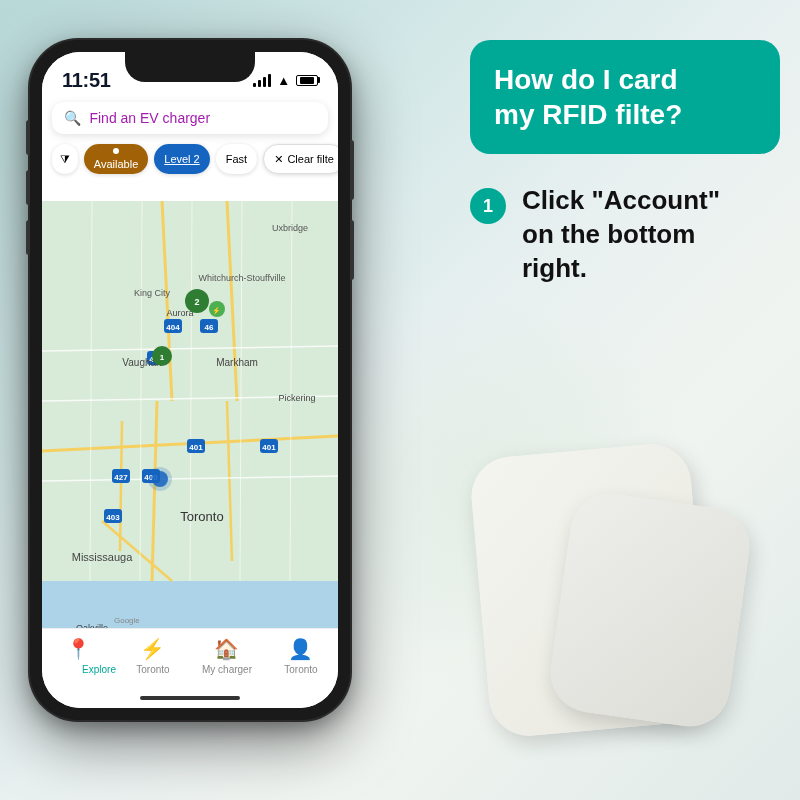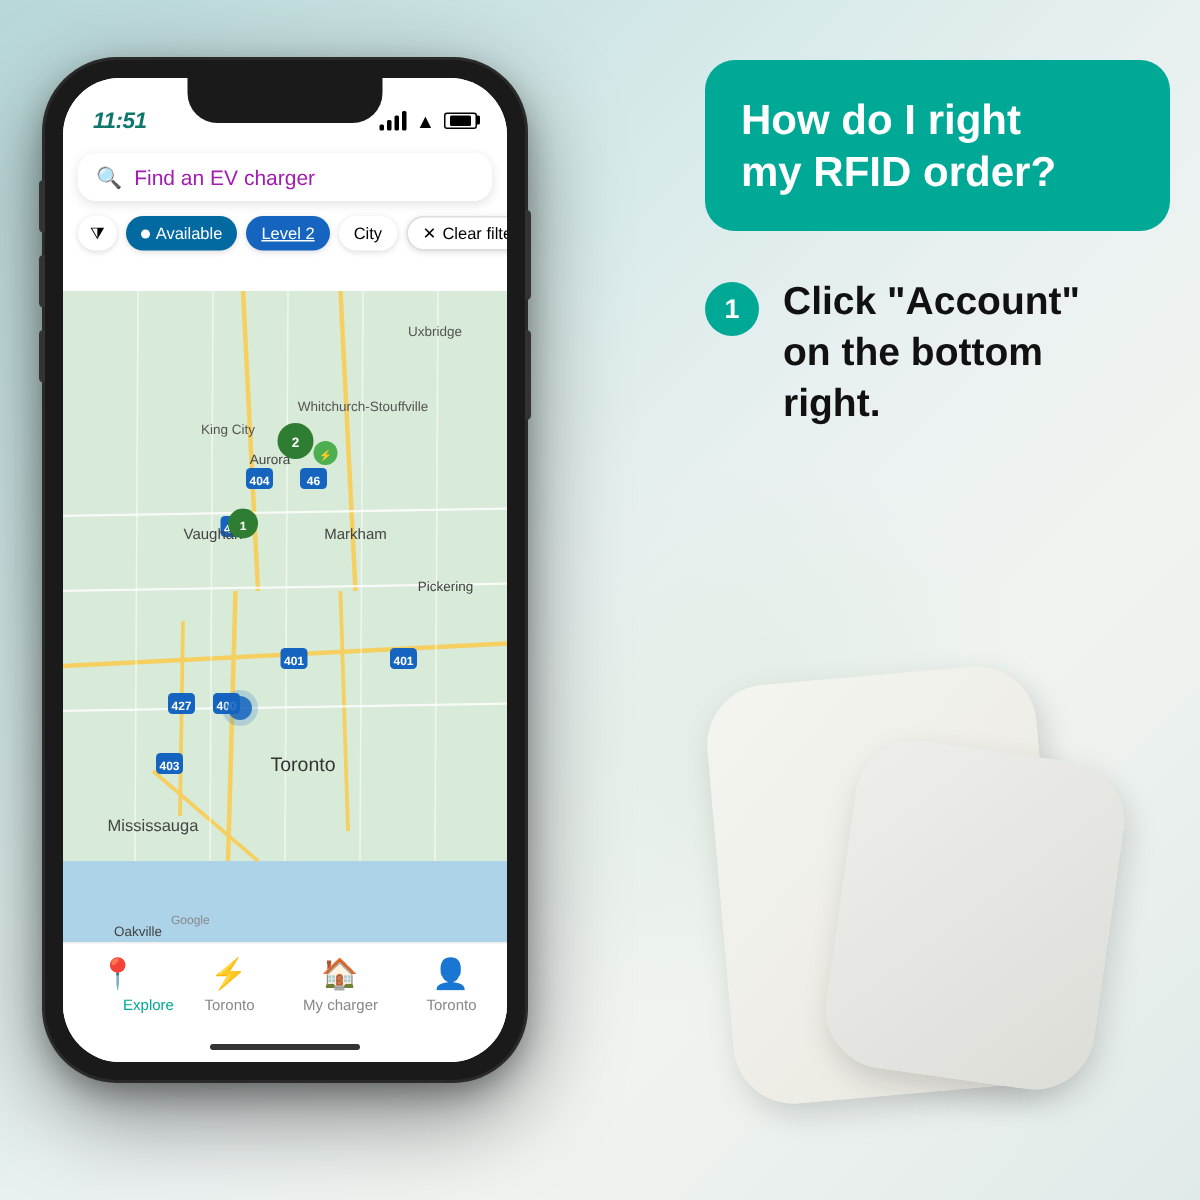--- a/index.html
+++ b/index.html
@@ -118,25 +118,24 @@
       background: #fff;
       display: flex;
       align-items: center;
       justify-content: space-between;
       padding: 12px 20px 0;
       position: relative;
       z-index: 20;
     }
 
     .status-time {
-      font-size: 15px;
+      font-size: 20px;
       font-weight: 600;
-      color: #0f766e;
+      color: #0f172a;
       letter-spacing: -0.3px;
-      font-style: italic;
     }
 
     .status-icons {
       display: flex;
       gap: 6px;
       align-items: center;
     }
 
     .signal-bars {
       display: flex;
@@ -201,22 +200,23 @@
       padding: 4px 10px;
       font-size: 11px;
       display: flex;
       align-items: center;
       gap: 4px;
       box-shadow: 0 1px 4px rgba(0,0,0,0.15);
       white-space: nowrap;
     }
 
     .filter-chip.active-green {
-      background: #0369a1;
+      background: #a16207;
       color: #fff;
+      flex-direction: column;
     }
 
     .filter-chip.active-level {
       background: #1565c0;
       color: #fff;
       text-decoration: underline;
     }
 
     .filter-chip.clear {
       background: #fff;
@@ -385,21 +385,21 @@
           <span>⧩</span>
         </div>
         <div class="filter-chip active-green">
           <span style="width:6px;height:6px;background:#fff;border-radius:50%;display:inline-block;"></span>
           <span>Available</span>
         </div>
         <div class="filter-chip active-level">
           <span>Level 2</span>
         </div>
         <div class="filter-chip">
-          <span>City</span>
+          <span>Fast</span>
         </div>
         <div class="filter-chip clear">
           <span>✕</span>
           <span>Clear filte</span>
         </div>
       </div>
 
       <div class="map-area">
         <svg class="map-svg" viewBox="0 0 296 440" xmlns="http://www.w3.org/2000/svg">
 
@@ -502,22 +502,22 @@
         <div class="home-indicator"></div>
       </div>
     </div>
   </div>
 </div>
 
 <div class="right-content">
 
   <div class="question-card">
     <div class="question-text">
-      <span>How do I right</span><br>
-      <span>my RFID order?</span>
+      <span>How do I card</span><br>
+      <span>my RFID filte?</span>
     </div>
   </div>
 
   <div class="instruction-item">
     <div class="step-number">
       <span>1</span>
     </div>
     <div class="instruction-text">
       Click <em>"Account"</em><br>on the bottom<br>right.
     </div>

